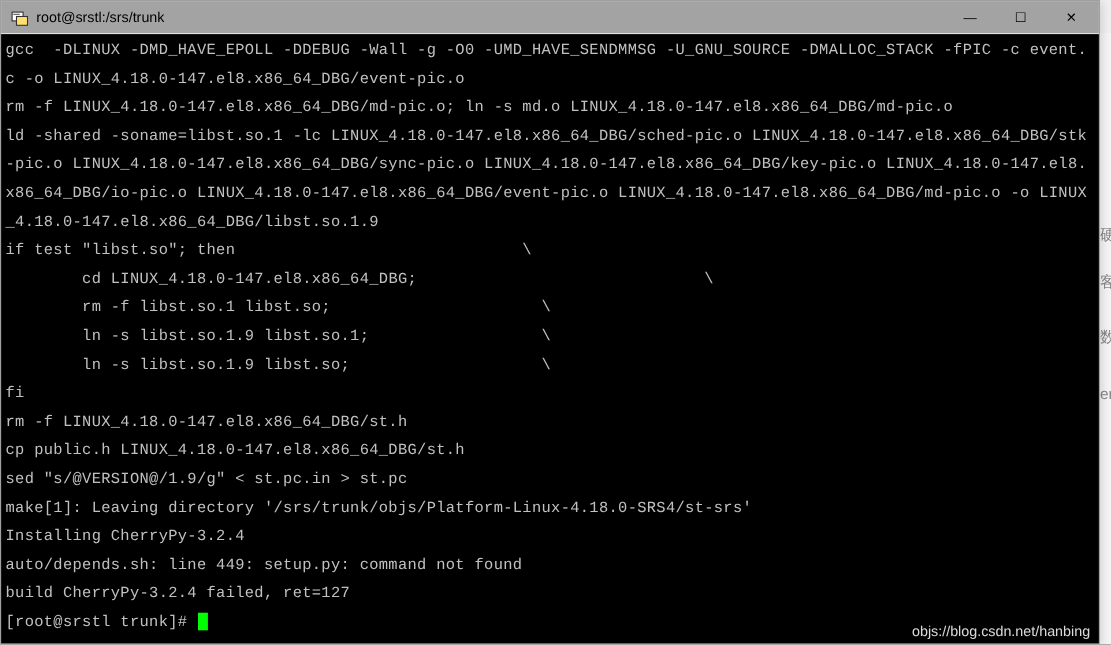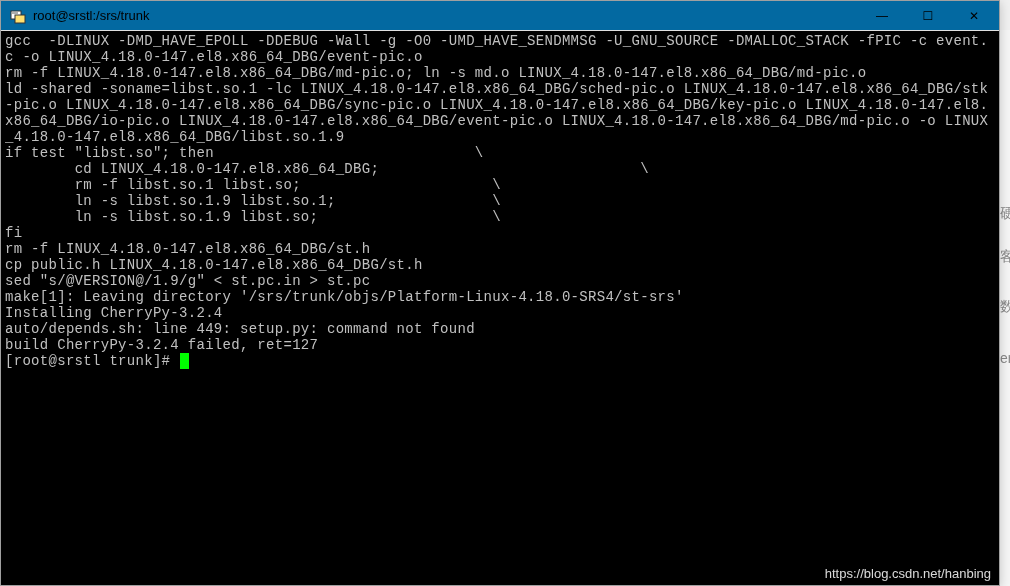--- a/index.html
+++ b/index.html
@@ -20,21 +20,21 @@
       height: 586px;
       background: #ffffff;
       border: 1px solid #a0a0a0;
       box-shadow: 0 2px 10px rgba(0,0,0,0.2);
       display: flex;
       flex-direction: column;
       position: relative;
     }
     .title-bar {
       height: 30px;
-      background: #0369a1;
+      background: #a3a3a3;
       display: flex;
       align-items: center;
       padding: 0 2px;
       border-bottom: 1px solid #e0e0e0;
       flex-shrink: 0;
     }
     .title-icon {
       width: 18px;
       height: 18px;
       margin: 0 6px;
@@ -68,21 +68,21 @@
     .terminal {
       flex: 1;
       background: #000000;
       padding: 2px 4px;
       overflow: hidden;
       position: relative;
     }
     .terminal-content {
       font-family: "Consolas", "Courier New", monospace;
       font-size: 14px;
-      line-height: 16px;
+      line-height: 26px;
       color: #c0c0c0;
       white-space: pre-wrap;
       word-break: break-all;
       letter-spacing: 0.3px;
     }
     .prompt-line {
       display: inline;
       margin-top: 40px;
     }
     .cursor {
@@ -147,15 +147,15 @@
       <div class="win-btn">
         <span>☐</span>
       </div>
       <div class="win-btn close">
         <span>✕</span>
       </div>
     </div>
   </div>
   <div class="terminal">
     <div class="terminal-content" id="term-out"><div>gcc  -DLINUX -DMD_HAVE_EPOLL -DDEBUG -Wall -g -O0 -UMD_HAVE_SENDMMSG -U_GNU_SOURCE -DMALLOC_STACK -fPIC -c event.c -o LINUX_4.18.0-147.el8.x86_64_DBG/event-pic.o</div><div>rm -f LINUX_4.18.0-147.el8.x86_64_DBG/md-pic.o; ln -s md.o LINUX_4.18.0-147.el8.x86_64_DBG/md-pic.o</div><div>ld -shared -soname=libst.so.1 -lc LINUX_4.18.0-147.el8.x86_64_DBG/sched-pic.o LINUX_4.18.0-147.el8.x86_64_DBG/stk-pic.o LINUX_4.18.0-147.el8.x86_64_DBG/sync-pic.o LINUX_4.18.0-147.el8.x86_64_DBG/key-pic.o LINUX_4.18.0-147.el8.x86_64_DBG/io-pic.o LINUX_4.18.0-147.el8.x86_64_DBG/event-pic.o LINUX_4.18.0-147.el8.x86_64_DBG/md-pic.o -o LINUX_4.18.0-147.el8.x86_64_DBG/libst.so.1.9</div><div>if test "libst.so"; then                              \</div><div>        cd LINUX_4.18.0-147.el8.x86_64_DBG;                              \</div><div>        rm -f libst.so.1 libst.so;                      \</div><div>        ln -s libst.so.1.9 libst.so.1;                  \</div><div>        ln -s libst.so.1.9 libst.so;                    \</div><div>fi</div><div>rm -f LINUX_4.18.0-147.el8.x86_64_DBG/st.h</div><div>cp public.h LINUX_4.18.0-147.el8.x86_64_DBG/st.h</div><div>sed "s/@VERSION@/1.9/g" &lt; st.pc.in &gt; st.pc</div><div>make[1]: Leaving directory '/srs/trunk/objs/Platform-Linux-4.18.0-SRS4/st-srs'</div><div>Installing CherryPy-3.2.4</div><div>auto/depends.sh: line 449: setup.py: command not found</div><div>build CherryPy-3.2.4 failed, ret=127</div><span class="prompt-line">[root@srstl trunk]# </span><span class="cursor"></span></div>
-    <div class="watermark">https://blog.csdn.net/hanbing</div>
+    <div class="watermark">objs://blog.csdn.net/hanbing</div>
   </div>
 </div>
 
 </body></html>

